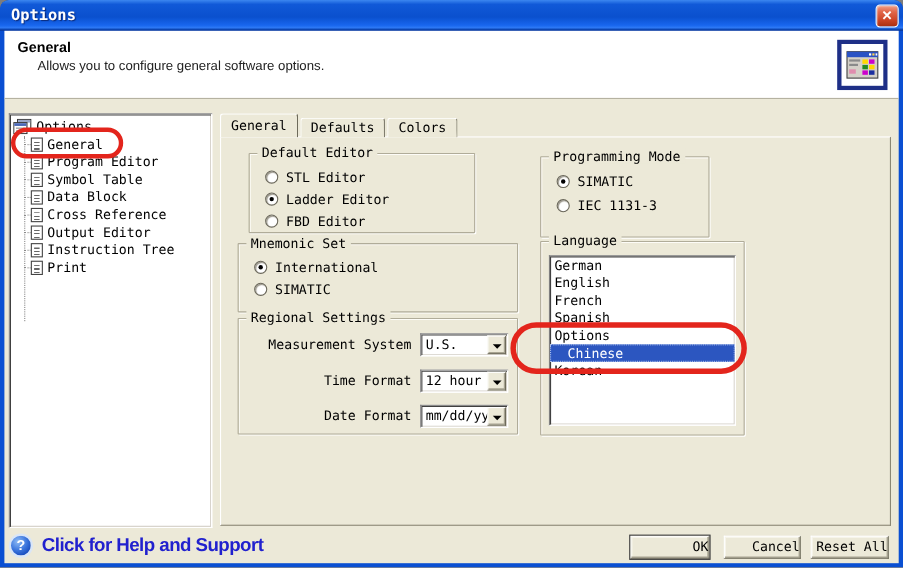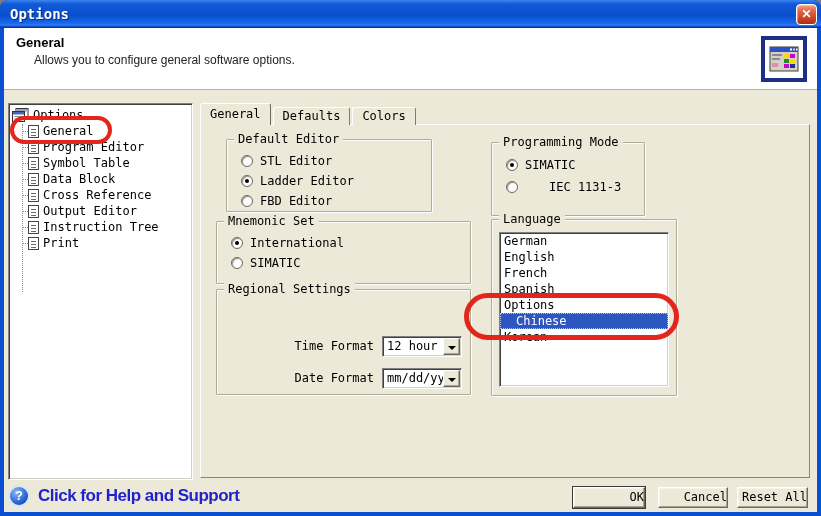--- a/index.html
+++ b/index.html
@@ -307,20 +307,29 @@
           <span>International</span>
         </div>
         <div class="radio-row" style="top:33px;">
           <span class="radio"></span>
           <span>SIMATIC</span>
         </div>
       </div>
 
       <div class="groupbox" style="left:15px; top:164px; width:255px; height:106px;">
         <span class="gb-label">Regional Settings</span>
+        <div class="reg-row" style="top:13px;">
+          <span class="flabel">Measurement System</span>
+          <div class="combo sunken">
+            <span class="combo-val">U.S.</span>
+            <span class="combo-btn">
+                <span class="arr"></span>
+              </span>
+          </div>
+        </div>
         <div class="reg-row" style="top:46px;">
           <span class="flabel">Time Format</span>
           <div class="combo sunken">
             <span class="combo-val">12 hour</span>
             <span class="combo-btn">
                 <span class="arr"></span>
               </span>
           </div>
         </div>
         <div class="reg-row" style="top:78px;">
@@ -333,21 +342,21 @@
           </div>
         </div>
       </div>
 
       <div class="groupbox" style="left:290px; top:17px; width:154px; height:74px;">
         <span class="gb-label">Programming Mode</span>
         <div class="radio-row" style="top:14px;">
           <span class="radio sel"></span>
           <span>SIMATIC</span>
         </div>
-        <div class="radio-row" style="top:36px;gap:24px;">
+        <div class="radio-row" style="top:36px;">
           <span class="radio"></span>
           <span>IEC 1131-3</span>
         </div>
       </div>
 
       <div class="groupbox" style="left:290px; top:94px; width:186px; height:177px;">
         <span class="gb-label">Language</span>
         <div class="listbox sunken">
           <div class="list-item">German</div>
           <div class="list-item">English</div>

